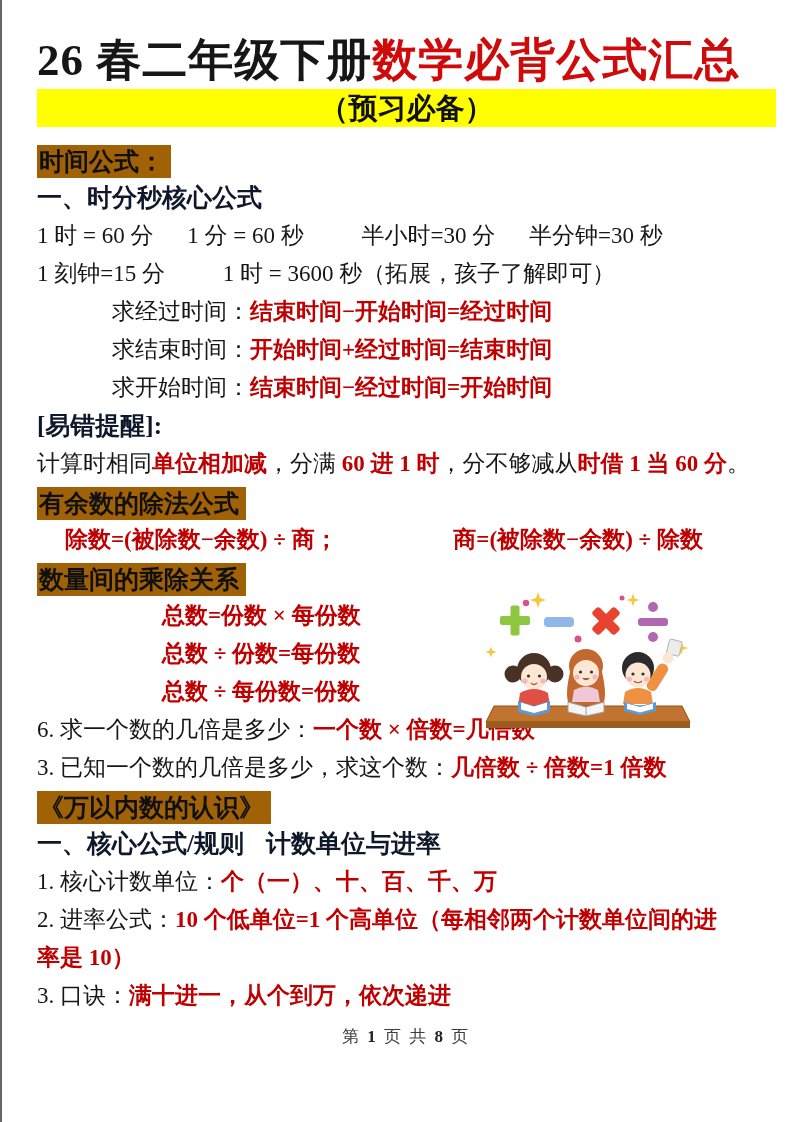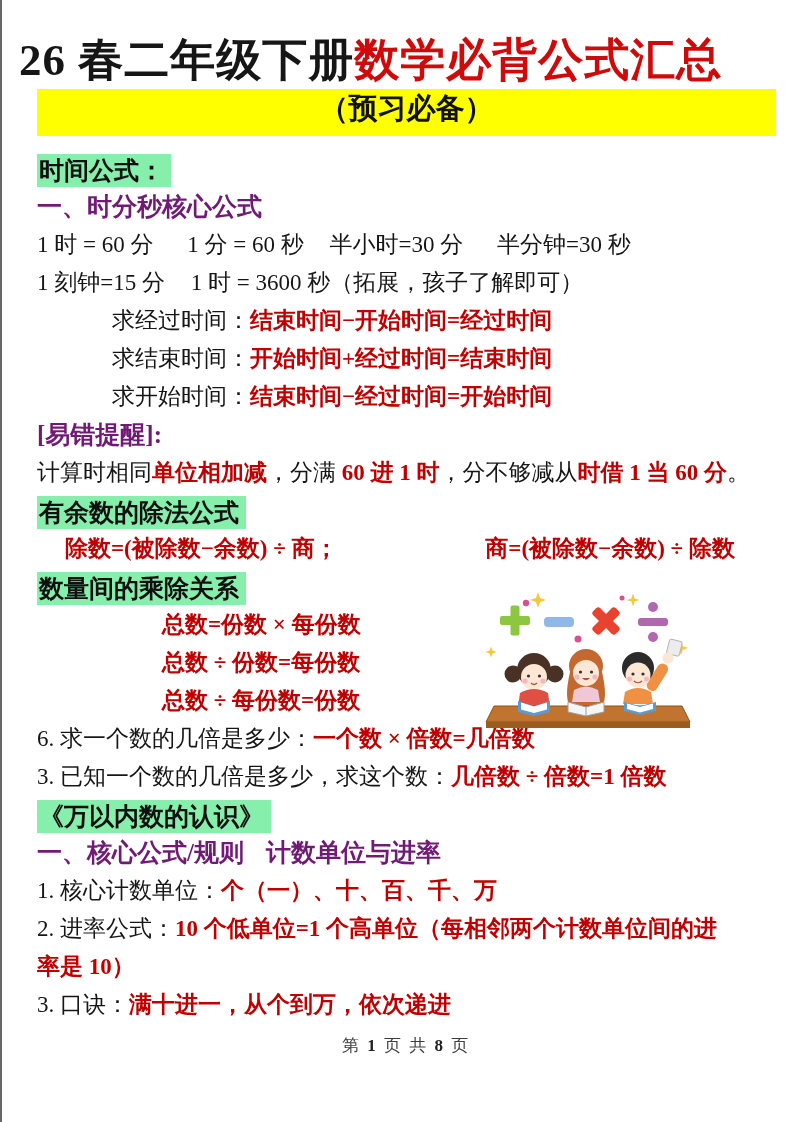--- a/index.html
+++ b/index.html
@@ -6,48 +6,48 @@
   .page{
     position:relative;
     width:793px;height:1122px;
     background:#ffffff;
     font-family:"Liberation Serif","DejaVu Serif",serif;
     color:#161616;
     overflow:hidden;
   }
   .scan-edge{position:absolute;left:0;top:0;width:2px;height:100%;background:#4c4c4c;opacity:.85;}
   .title{
-    margin:0;padding:33px 18px 0 19px;
+    margin:0;padding:33px 18px 0 37px;
     font-size:45px;line-height:54px;font-weight:bold;letter-spacing:1px;
     white-space:nowrap;
   }
   .t-red{color:#cf0a0a;}
   .banner{
     margin:2px 17px 0 37px;
     background:#ffff00;
-    height:47px;line-height:38px;
+    height:38px;line-height:38px;
     text-align:center;font-size:29px;font-weight:bold;color:#111;
   }
   .content{margin:14px 18px 0 37px;}
   .row{font-size:23px;line-height:38px;height:38px;white-space:nowrap;}
   .chip{
-    display:inline-block;background:#86efac;
+    display:inline-block;background:#a16207;
     font-weight:bold;font-size:25px;line-height:33px;
     padding:0 7px 0 2px;vertical-align:middle;color:#101010;
   }
-  .blue{color:#701a75;font-weight:bold;font-size:25px;}
+  .blue{color:#0f172a;font-weight:bold;font-size:25px;}
   .red{color:#c00000;font-weight:bold;font-family:Liberation Serif, serif;}
   .black-label{color:#161616;}
   .indent1{padding-left:75px;}
   .fact{margin-right:28px;}
-  .fact-wide{margin-right:20px;}
+  .fact-wide{margin-right:52px;}
   .center-line{text-align:center;padding-right:110px;}
   .split-line{display:flex;}
   .split-line .left{margin-left:28px;}
-  .split-line .right{margin-left:auto;margin-right:40px;}
+  .split-line .right{margin-left:auto;margin-right:72px;}
   .rel-indent{padding-left:125px;}
   .head-gap{margin-left:22px;text-align:center;}
   .illustration{position:absolute;left:482px;top:590px;width:212px;height:150px;}
   .footer{
     margin-top:10px;text-align:center;
     font-size:17px;color:#3d3d3d;letter-spacing:2px;
     font-family:"Liberation Serif","DejaVu Serif",serif;
   }
   .footer b{font-weight:bold;color:#222;}
 </style>

